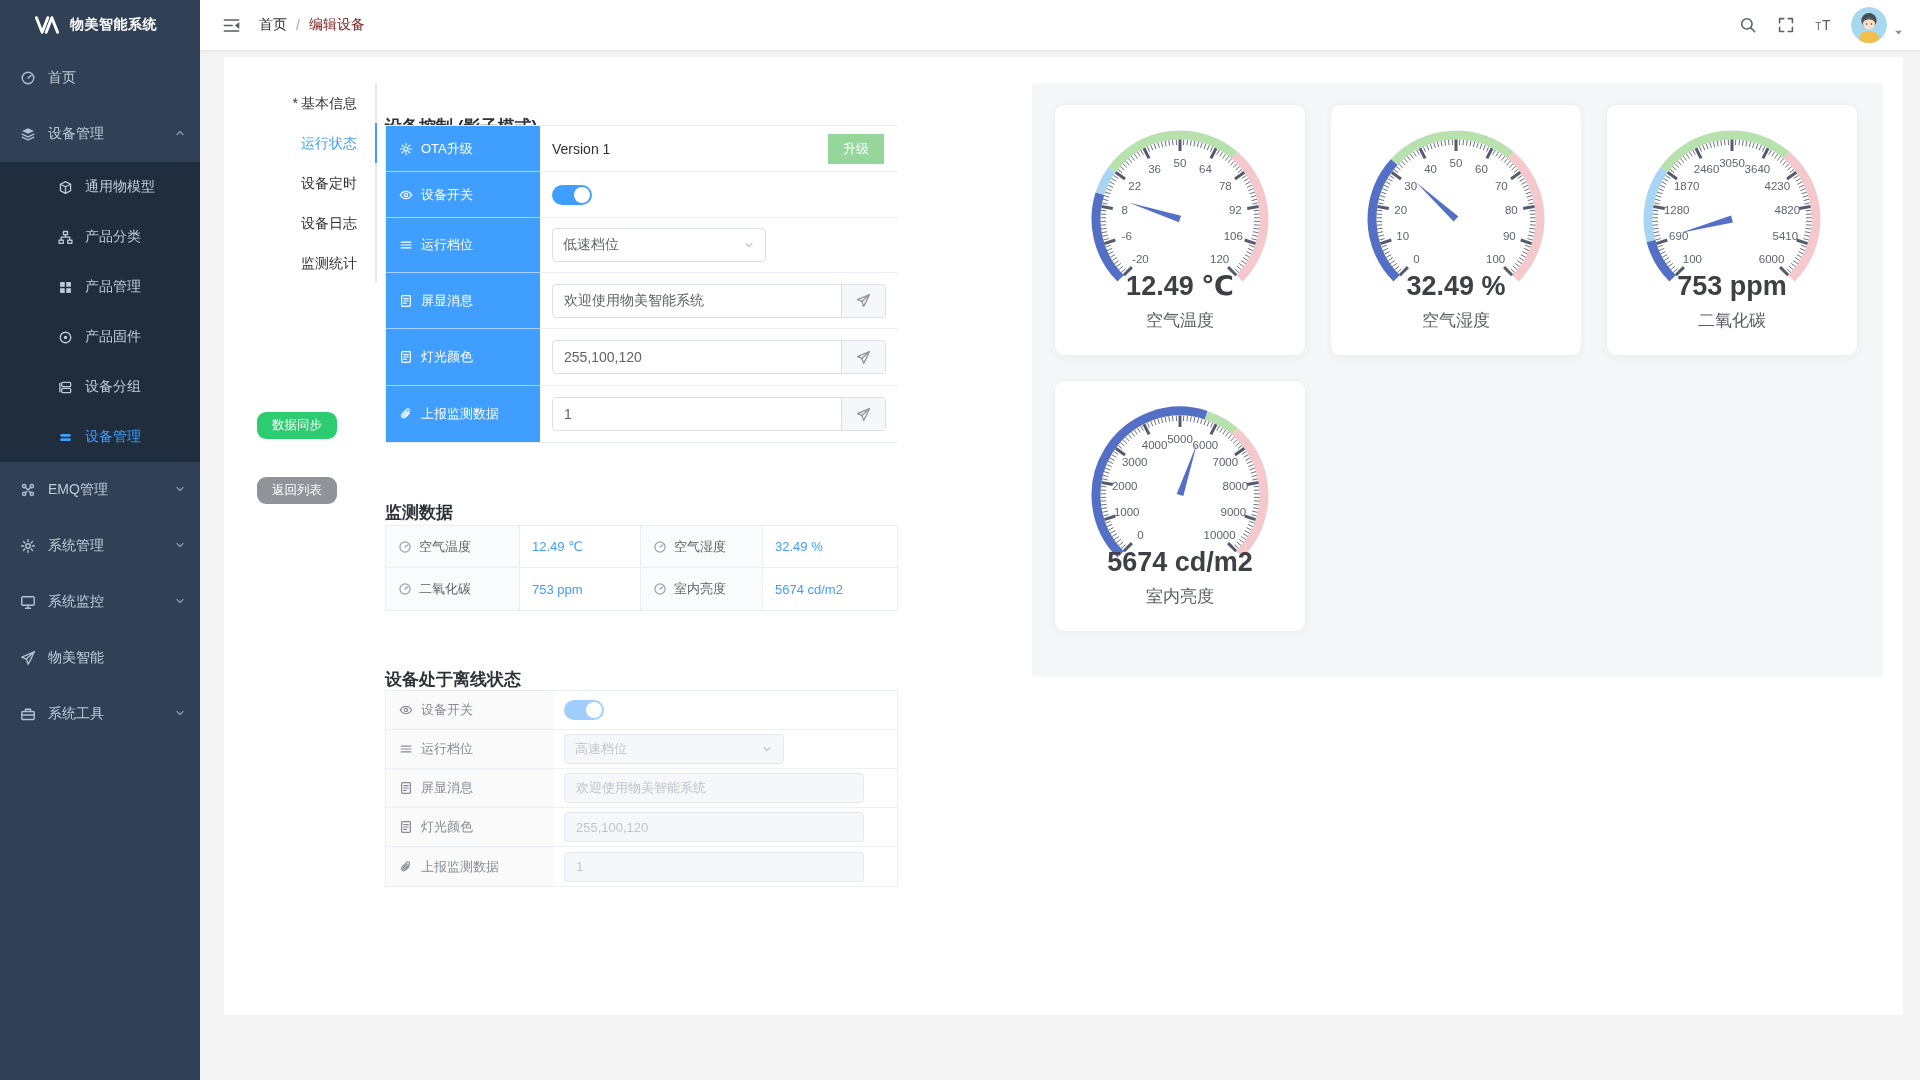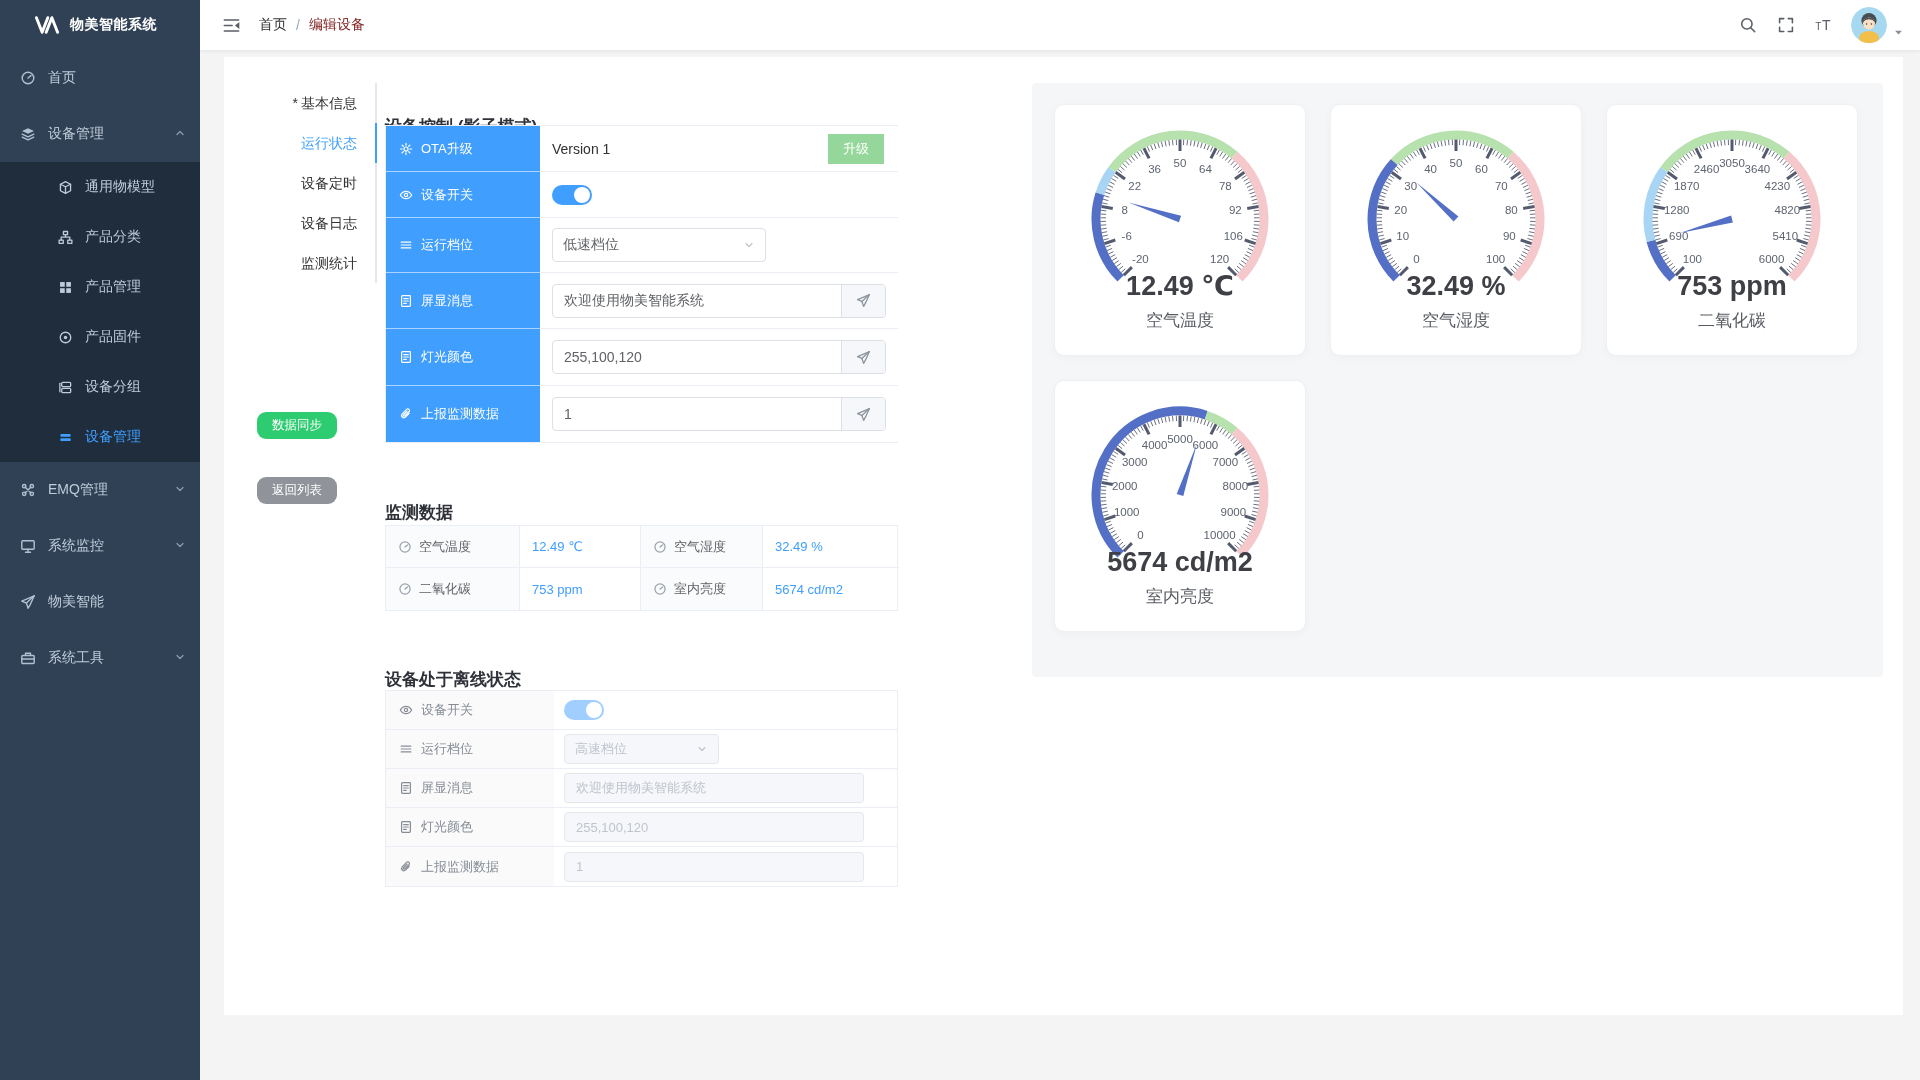--- a/index.html
+++ b/index.html
@@ -98,21 +98,21 @@
   .m-val{color:var(--accent);font-size:14px}
 
   
   .otable{position:absolute;left:161px;top:633px;width:513px;display:grid;
           grid-template-columns:168px 1fr;border:1px solid #ebeef5}
   .o-lbl{background:#fafafa;color:#868c96;display:flex;align-items:center;gap:8px;height:39px;
          padding-left:13px;font-size:13px;border-bottom:1px solid #ebeef5}
   .o-lbl .icon{font-size:14px}
   .o-val{display:flex;align-items:center;height:39px;padding:0 10px;border-bottom:1px solid #ebeef5;background:#fff}
   .otable .last{border-bottom:none}
-  .otable .select{width:155px;height:30px;font-size:13px}
+  .otable .select{width:220px;height:30px;font-size:13px}
   .otable .switch{width:40px;height:20px}
   .dinput{width:300px;height:30px;display:flex;align-items:center;padding:0 11px;background:#f5f7fa;
           border:1px solid #e4e7ed;border-radius:4px;color:#c0c4cc;font-size:13px}
 
   
   .gpanel{position:absolute;left:808px;top:26px;width:851px;height:594px;background:#f5f6f8;border-radius:4px;
           display:flex;flex-wrap:wrap;align-content:flex-start;gap:24px;padding:21px 22px}
   .gcard{width:252px;height:252px;background:#fff;border:1px solid #eef0f3;border-radius:10px;
          box-shadow:0 2px 10px rgba(0,0,0,.03)}
   .gcard svg{display:block;margin:12px auto 0}
@@ -219,20 +219,32 @@
           <span class="icon ">
             <svg viewBox="0 0 16 16" fill="none" stroke="currentColor" stroke-width="1.4" stroke-linecap="round" stroke-linejoin="round">
               <path d="M5 5l6 6M11 5l-6 6"></path>
               <circle cx="4.2" cy="4.2" r="1.7"></circle>
               <circle cx="11.8" cy="4.2" r="1.7"></circle>
               <circle cx="4.2" cy="11.8" r="1.7"></circle>
               <circle cx="11.8" cy="11.8" r="1.7"></circle>
             </svg>
           </span>
           <span class="m-label">EMQ管理</span>
+          <span class="chev"><svg viewBox="0 0 16 16" width="12" height="12" fill="none" stroke="currentColor" stroke-width="1.6" stroke-linecap="round" stroke-linejoin="round">
+              <path d="M4 6l4 4 4-4"></path>
+            </svg></span>
+        </div>
+        <div class="m-item">
+          <span class="icon ">
+            <svg viewBox="0 0 16 16" fill="none" stroke="currentColor" stroke-width="1.4" stroke-linecap="round" stroke-linejoin="round">
+              <circle cx="8" cy="8" r="2.3"></circle>
+              <path d="M8 1.6v2M8 12.4v2M1.6 8h2M12.4 8h2M3.5 3.5l1.4 1.4M11.1 11.1l1.4 1.4M12.5 3.5l-1.4 1.4M4.9 11.1l-1.4 1.4"></path>
+            </svg>
+          </span>
+          <span class="m-label">系统管理</span>
           <span class="chev"><svg viewBox="0 0 16 16" width="12" height="12" fill="none" stroke="currentColor" stroke-width="1.6" stroke-linecap="round" stroke-linejoin="round">
               <path d="M4 6l4 4 4-4"></path>
             </svg></span>
         </div>
         <div class="m-item">
           <span class="icon ">
             <svg viewBox="0 0 16 16" fill="none" stroke="currentColor" stroke-width="1.4" stroke-linecap="round" stroke-linejoin="round">
               <rect x="1.8" y="2.8" width="12.4" height="8.4" rx="1"></rect>
               <path d="M5.5 14.2h5M8 11.2v3"></path>
             </svg>

